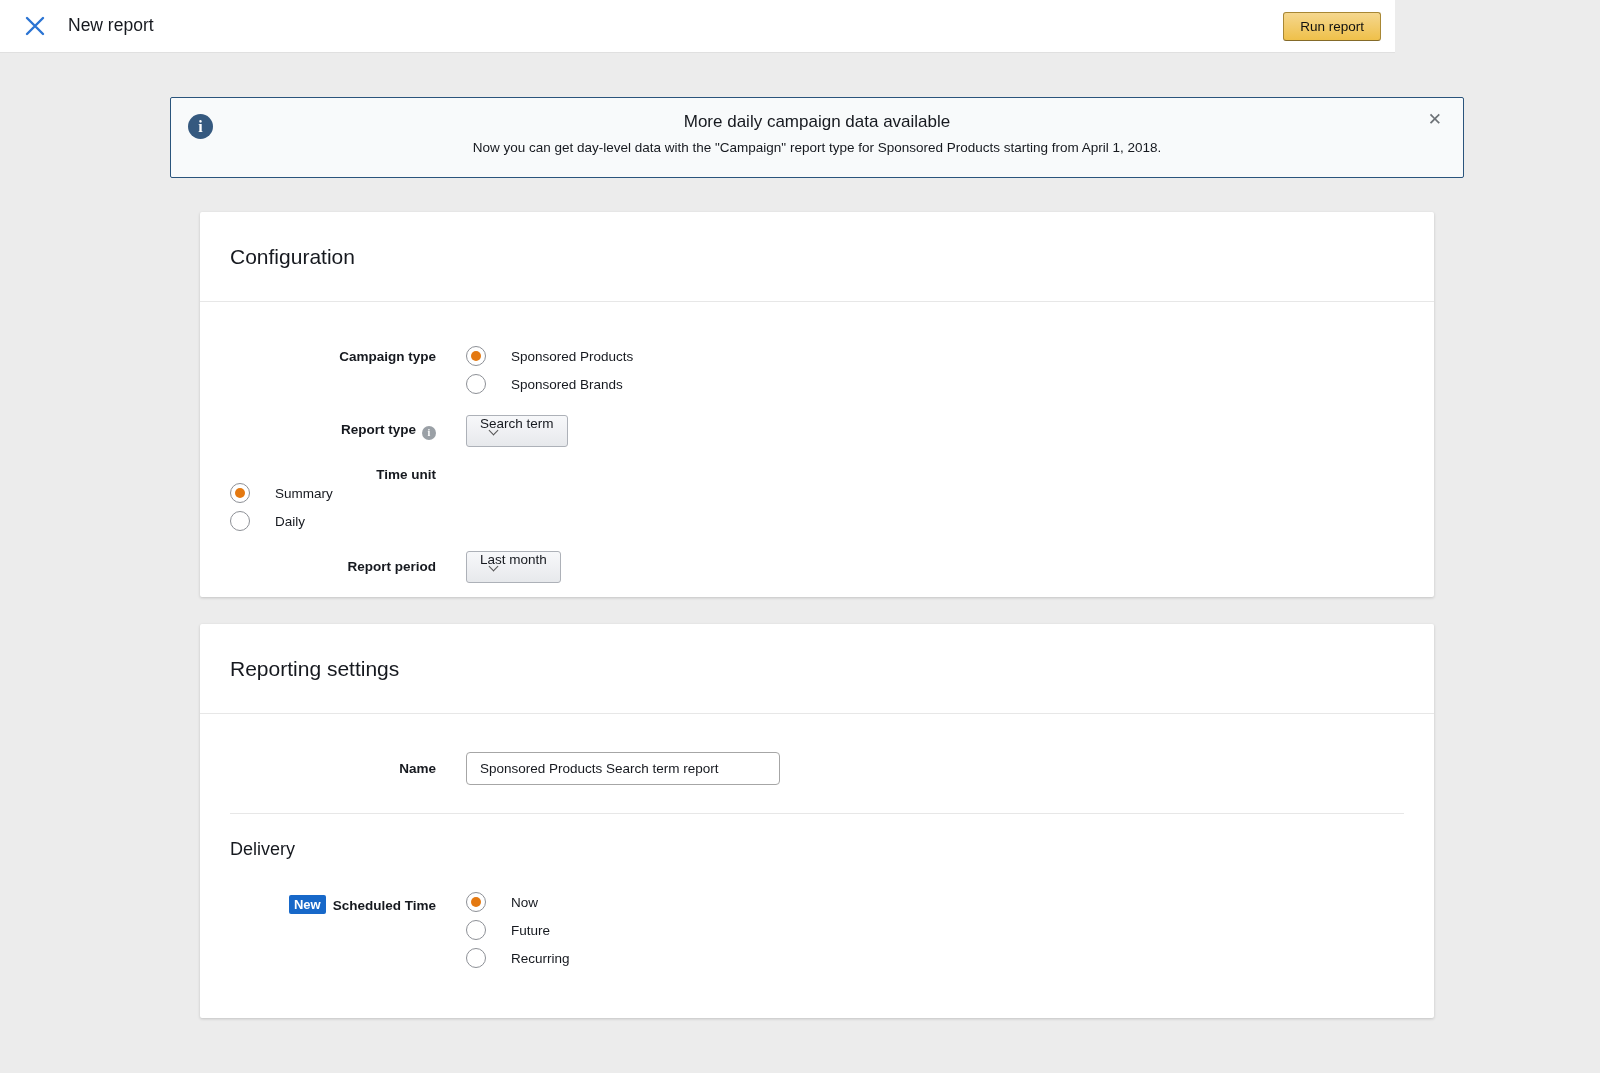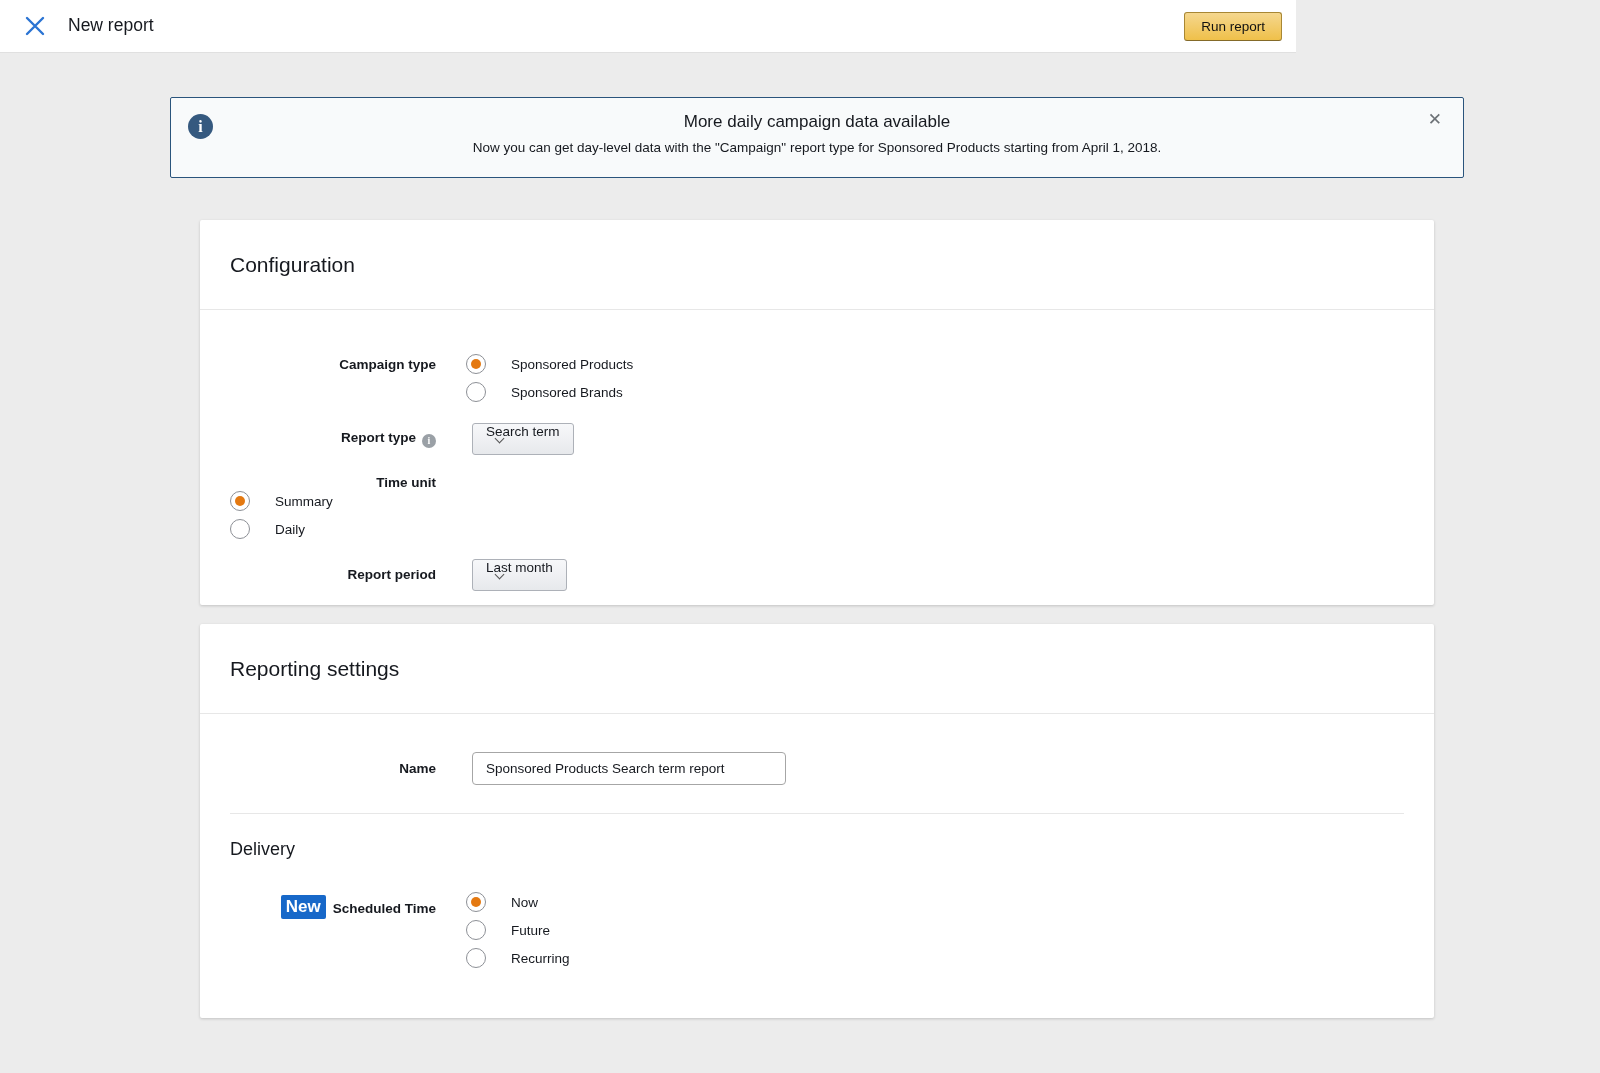--- a/index.html
+++ b/index.html
@@ -1,44 +1,44 @@
 <!DOCTYPE html>
 <html><head>
 <meta charset="utf-8">
 <style>
   * { margin:0; padding:0; box-sizing:border-box; }
   body { font-family:"Liberation Sans","DejaVu Sans",sans-serif; background:#ececec; }
   .screen { position:relative; width:1600px; height:1073px; background:#ececec; overflow:hidden; }
 
   
-  .topbar { position:absolute; top:0; left:0; width:1296px; height:53px; background:#ffffff; border-bottom:1px solid #e0e0e0; }
+  .topbar { position:absolute; top:0; left:0; width:1395px; height:53px; background:#ffffff; border-bottom:1px solid #e0e0e0; }
   .topbar-close { position:absolute; left:25px; top:16px; width:20px; height:20px; cursor:pointer; }
   .topbar-title { position:absolute; left:68px; top:15px; font-size:17.5px; color:#16191f; }
   .run-btn { position:absolute; right:14px; top:12px; height:29px; padding:0 16px; background:linear-gradient(to bottom,#f5d78e,#efc04a); border:1px solid #a88734; border-bottom-color:#846a29; border-radius:3px; font-size:13.5px; color:#111; font-family:inherit; cursor:pointer; }
 
   
   .banner { position:absolute; left:170px; top:97px; width:1294px; height:81px; background:#f8fafb; border:1px solid #2a547c; border-radius:2px; }
   .banner-icon { position:absolute; left:17px; top:16px; width:25px; height:25px; border-radius:50%; background:#35597f; color:#fff; text-align:center; line-height:25px; font-size:16px; font-weight:bold; font-family:"Liberation Serif",serif; }
   .banner-content { text-align:center; padding-top:14px; }
   .banner-title { font-size:17px; color:#16191f; }
   .banner-msg { font-size:13.5px; color:#16191f; margin-top:8px; }
   .banner-close { position:absolute; right:21px; top:13px; font-size:17px; color:#6d7277; cursor:pointer; line-height:1; }
 
   
   .card { position:absolute; left:200px; width:1234px; background:#fff; border-radius:2px; box-shadow:0 1px 3px rgba(0,0,0,0.18); }
-  .card-config { top:220px; height:385px; }
+  .card-config { top:212px; height:385px; }
   .card-reporting { top:624px; height:394px; }
   .card-header { height:90px; border-bottom:1px solid #e7e7e7; display:flex; align-items:center; padding-left:30px; }
   .card-title { font-size:21px; font-weight:400; color:#16191f; }
 
   
   .form-row { display:flex; }
   .label-col { width:236px; text-align:right; flex-shrink:0; font-size:13.5px; font-weight:bold; color:#16191f; }
   .control-col { margin-left:30px; }
-  .v-center { align-items:center;gap:6px; }
+  .v-center { align-items:center; }
   .v-top .label-col { padding-top:4px; }
 
   .radio-row { display:flex; align-items:center; height:22px; margin-bottom:6px; cursor:pointer;gap:16px; }
   .radio { width:20px; height:20px; border:1px solid #8d9096; border-radius:50%; background:#fff; flex-shrink:0; display:flex; align-items:center; justify-content:center; }
   .radio.selected::after { content:""; width:10px; height:10px; border-radius:50%; background:#e47911; }
   .radio-label { margin-left:9px; font-size:13.5px; color:#16191f; }
 
   .dropdown { display:inline-flex; align-items:flex-start; height:32px; padding:0 13px; background:linear-gradient(to bottom,#f7f8fa,#e7e9ec); border:1px solid #adb1b8; border-radius:3px; font-size:13.5px; color:#16191f; cursor:pointer;flex-direction:column; }
   .chevron { margin-left:10px; width:7px; height:7px; border-right:1.6px solid #555; border-bottom:1.6px solid #555; transform:rotate(45deg); margin-top:-4px; }
 
@@ -49,21 +49,21 @@
   .config-body { padding-top:43px; }
   .reporting-body { padding-top:38px; }
   .row-gap-a { margin-bottom:13px; }
   .row-gap-b { margin-bottom:16px; }
   .row-gap-c { margin-bottom:12px;flex-direction:column; }
 
   .inset-divider { border-top:1px solid #e7e7e7; margin:28px 30px 0 30px; }
   .section-title { font-size:18px; font-weight:400; color:#16191f; margin:25px 0 0 30px; }
   .scheduled-row { margin-top:31px; }
 
-  .badge { display:inline-block; background:#1768c9; color:#fff; font-size:17px; font-weight:bold; padding:2px 5px; border-radius:2px; margin-right:7px; vertical-align:1px; }
+  .badge { display:inline-block; background:#1768c9; color:#fff; font-size:13px; font-weight:bold; padding:2px 5px; border-radius:2px; margin-right:7px; vertical-align:1px; }
 </style>
 </head>
 <body>
 
 <div class="screen">
 
   <div class="topbar">
     <svg class="topbar-close" viewBox="0 0 20 20">
       <path d="M2 2 L18 18 M18 2 L2 18" stroke="#2b74d3" stroke-width="2.4" stroke-linecap="round" fill="none"></path>
     </svg>

